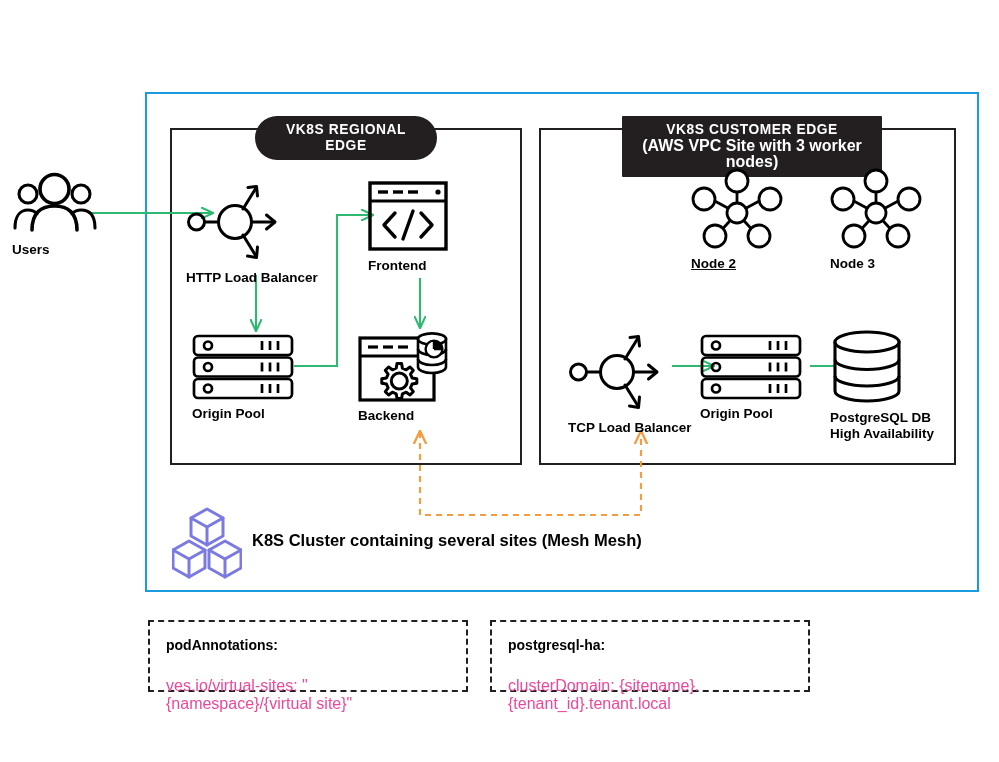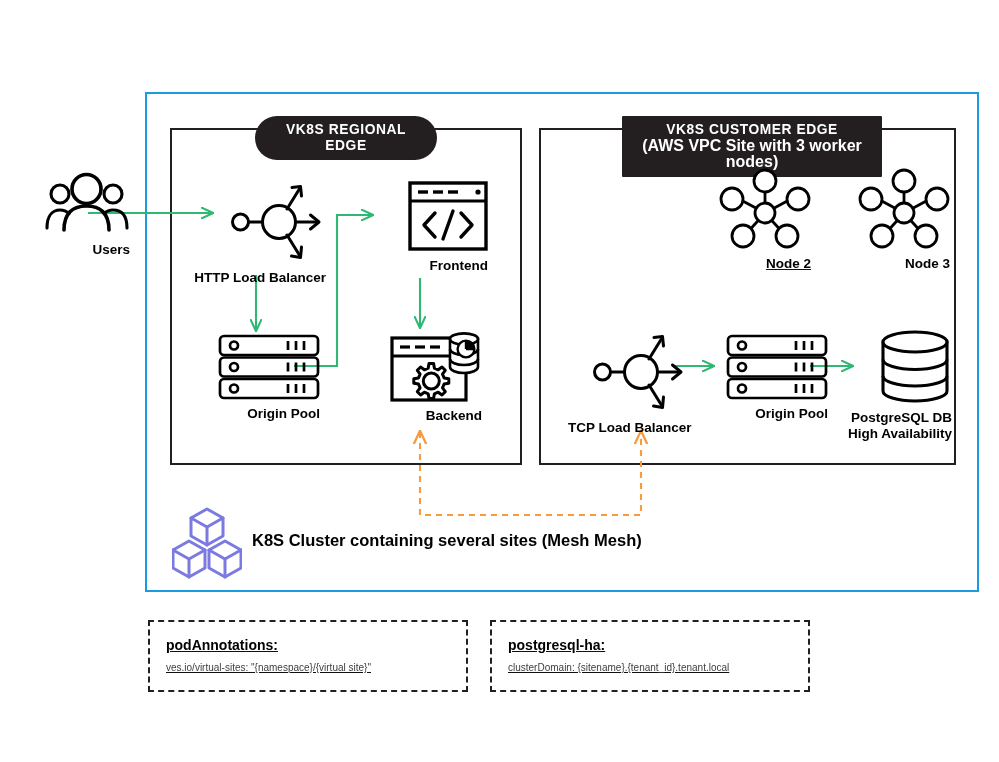--- a/index.html
+++ b/index.html
@@ -34,38 +34,37 @@
     font-family:"Liberation Sans", sans-serif;
     transform:scaleX(0.92);transform-origin:center;display:block;
   }
   .edge-banner .b2{
     font-size:16px;font-weight:bold;line-height:16px;display:block;margin-top:1px;
   }
   #regional-banner{left:255px;top:116px;width:182px;border-radius:26px;}
   #customer-banner{left:622px;top:116px;width:260px;}
 
   
-  .node{position:absolute;text-align:right;}
+  .node{position:absolute;text-align:left;}
   .node .icon{display:block;margin:0 auto;}
   .node .caption{
     font-size:13.5px;font-weight:bold;line-height:15px;margin-top:7px;
     color:#000;white-space:nowrap;
   }
   .node .caption.multi{white-space:normal;}
 
   
   .cfg-box{
     position:absolute;border:2px dashed #231f20;background:#fff;box-sizing:border-box;
     padding:14px 16px 12px 16px;
-    text-decoration:underline;
   }
   #cfg-pod{left:148px;top:620px;width:320px;height:72px;}
   #cfg-pg{left:490px;top:620px;width:320px;height:72px;}
   .cfg-title{font-size:14px;font-weight:bold;line-height:18px;color:#000;}
-  .cfg-body{font-size:10px;line-height:18px;margin-top:5px;color:#404040;}
+  .cfg-body{font-size:16px;line-height:18px;margin-top:23px;color:#ec4899;}
 
   
   #mesh-caption{
     position:absolute;left:252px;top:531px;
     font-size:16.5px;font-weight:bold;color:#000;white-space:nowrap;
   }
   #k8s-logo{position:absolute;left:172px;top:506px;}
 
   #users-node{left:12px;top:172px;width:118px;}
 </style>

